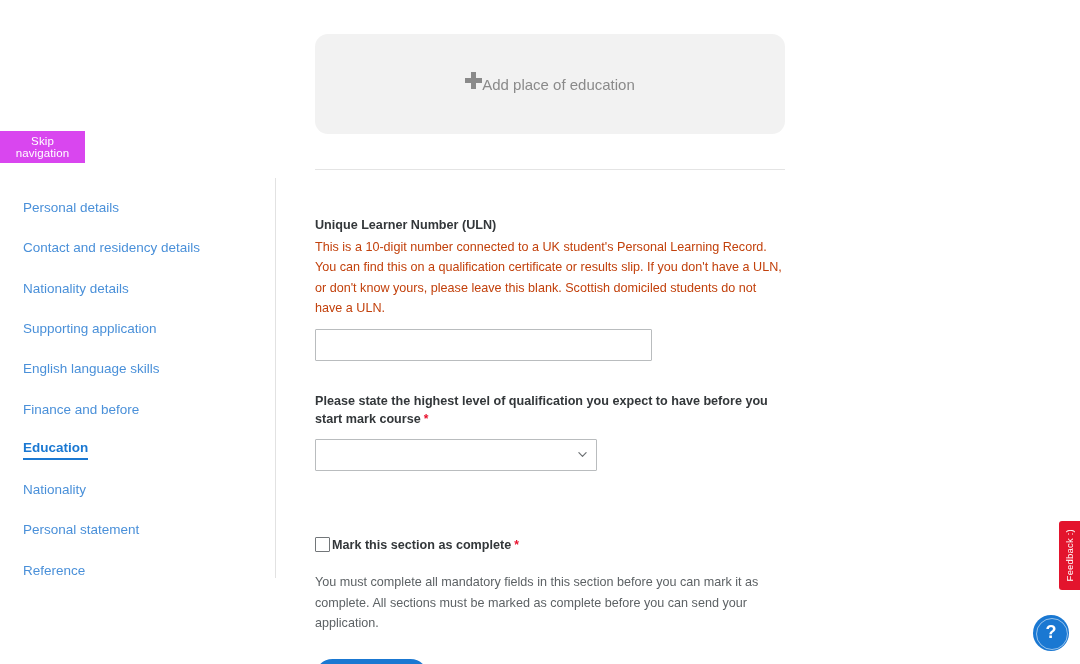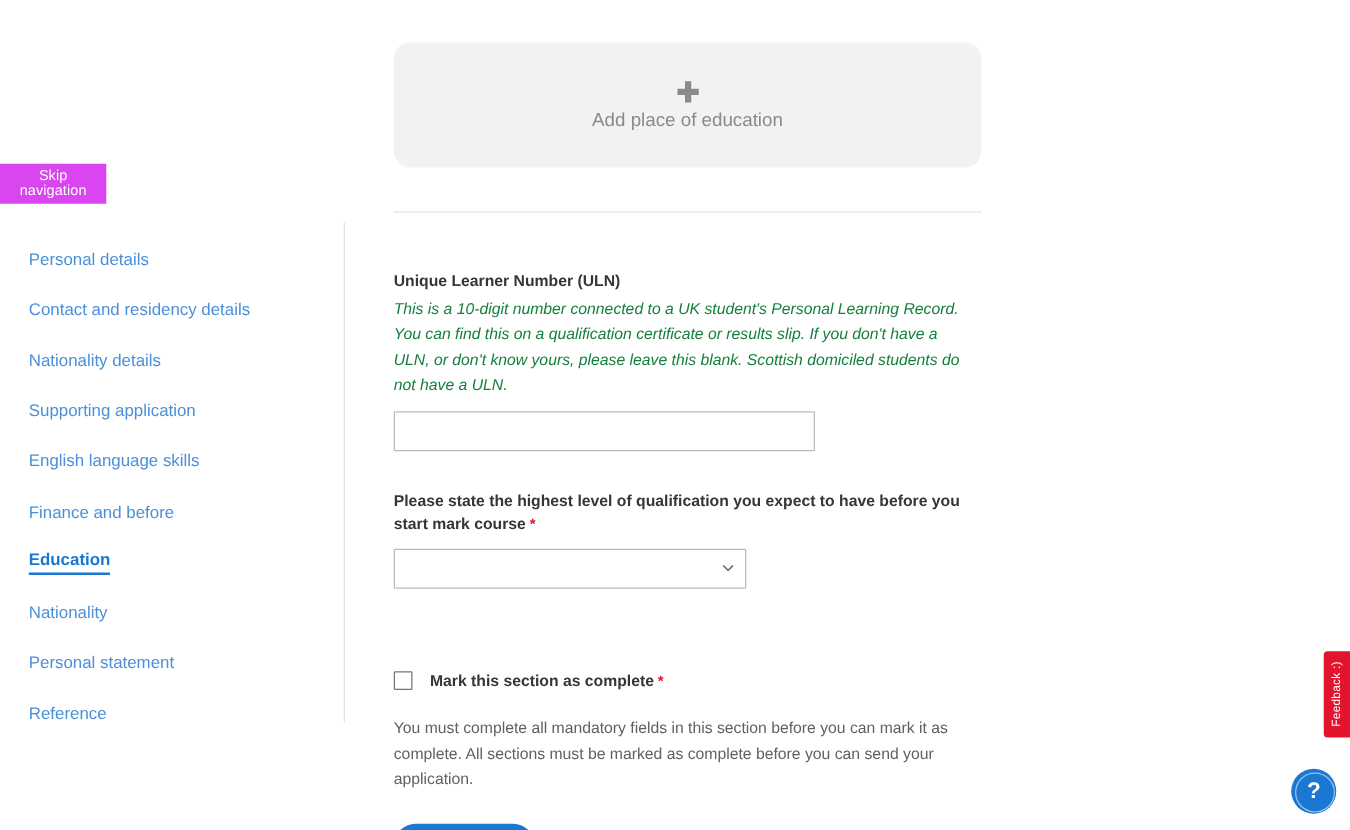--- a/index.html
+++ b/index.html
@@ -85,21 +85,21 @@
   }
 
   .add-card {
     margin-top: 34px;
     width: 470px;
     height: 100px;
     background: #f2f2f2;
     border: none;
     border-radius: 13px;
     display: flex;
-    flex-direction: column;
+    flex-direction: row;
     align-items: center;
     justify-content: center;
     cursor: pointer;
     font-family: "Liberation Sans", sans-serif;
   }
   .plus-icon {
     width: 17px;
     height: 17px;
     position: relative;
     margin-bottom: 7px;
@@ -134,25 +134,24 @@
   }
   .field-label {
     font-size: 12.6px;
     font-weight: bold;
     color: #33373a;
     line-height: 1.45;
     margin: 0;
   }
   .field-help {
     font-size: 12.6px;
-    color: #15803d;
+    color: #c2410c;
     line-height: 1.6;
     margin: 3px 0 0 0;
     width: 467px;
-    font-style: italic;
   }
   .req-star {
     color: #E8112D;
     font-size: 12px;
     margin-left: 3px;
   }
 
   .text-input {
     margin-top: 11px;
     width: 337px;
@@ -213,21 +212,21 @@
     border-radius: 1px;
     background: #ffffff;
     cursor: pointer;
     flex: none;
     appearance: none;
     -webkit-appearance: none;
     margin: 0;
     padding: 0;
   }
   .complete-label {
-    margin-left: 14px;
+    margin-left: 2px;
     font-size: 12.6px;
     font-weight: bold;
     color: #33373a;
     line-height: 1;
     cursor: pointer;
   }
   .complete-note {
     margin-top: 20px;
     font-size: 12.6px;
     color: #5d6265;

